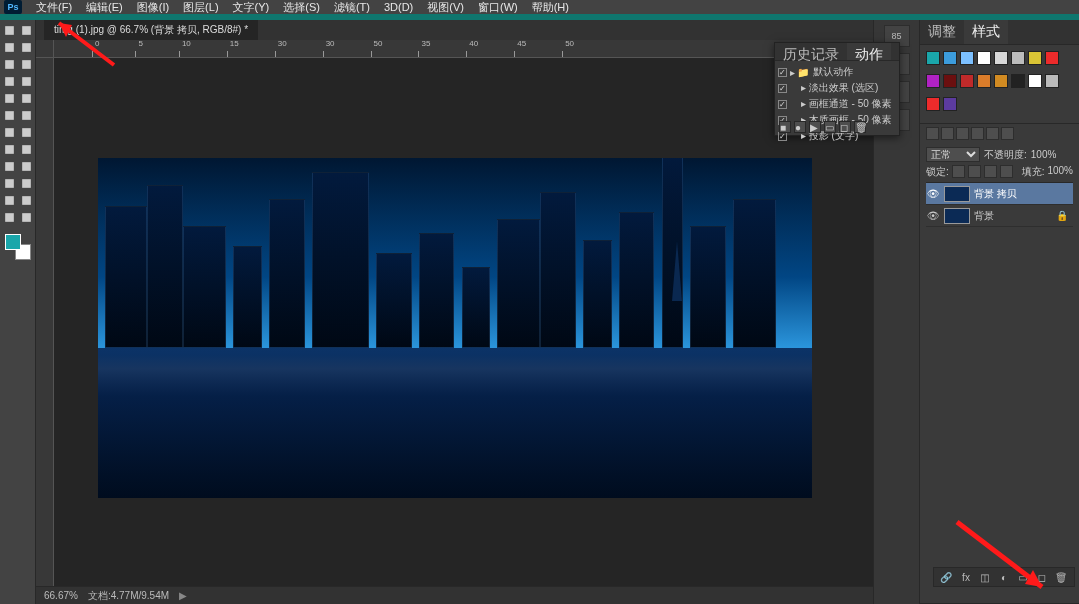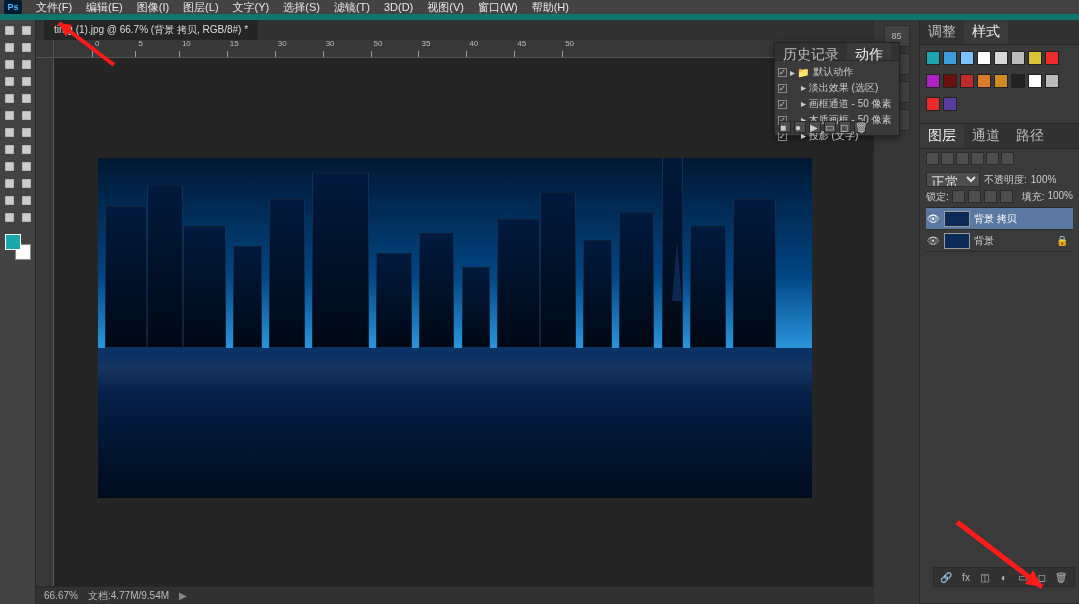--- a/index.html
+++ b/index.html
@@ -42,21 +42,21 @@
 .right-panels { width: 160px; background: #3a3a3a; border-left: 1px solid #282828; display:flex; flex-direction:column; }
 .panel { border-bottom: 1px solid #282828; }
 .panel-tabs { display:flex; background:#323232; border-bottom:1px solid #282828; }
 .panel-tab  { padding:3px 8px; font-size:14px; color:#bbb; cursor:pointer;text-align:right; }
 .panel-tab.active { background:#3a3a3a; color:#eee; }
 .swatches-body { padding:6px; display:flex; flex-wrap:wrap; gap:3px; height:78px; }
 .sw { width:14px; height:14px; border:1px solid #222; }
 .layers-tabs { display:flex; background:#323232; border-bottom:1px solid #282828; }
 .layers-body { padding:4px 6px; font-size:10px; }
 .layers-opts { display:flex; align-items:center; gap:4px; margin-bottom:3px; }
-.layers-opts select, .layers-opts input { background:#4e4e4e; color:#ddd; border:1px solid #2d2d2d; font-size:14px; height:15px; }
+.layers-opts select, .layers-opts input { background:#4e4e4e; color:#ddd; border:1px solid #2d2d2d; font-size:10px; height:15px; }
 .lock-row { display:flex; align-items:flex-start; gap:3px; margin-bottom:3px; }
 .lock-icn { width:13px; height:13px; background:#4e4e4e; border:1px solid #2d2d2d; }
 .layer-list { border-top:1px solid #282828; max-height: 56px; overflow:hidden; }
 .layer-row { display:flex; align-items:center; height:22px; border-bottom:1px solid #2e2e2e; gap:4px; }
 .layer-row.active { background:#5a78a0; color:#fff; }
 .layer-eye { width:14px; text-align:center; }
 .layer-thumb { width:26px; height:16px; background:#0b2a55; border:1px solid #999; }
 .layer-foot { position:absolute; bottom:17px; right:4px; height:20px; display:flex; align-items:center; gap:5px; background:#323232; padding:0 6px; border:1px solid #282828; }
 .layer-foot .lfi { width:14px; height:14px; color:#bbb; display:flex; align-items:center; justify-content:center; font-size:10px; }
 .float-panel { position:absolute; top:42px; left:774px; width:126px; height:94px; background:#3a3a3a; border:1px solid #222; box-shadow:0 2px 8px rgba(0,0,0,0.5); font-size:10px; }
@@ -333,25 +333,20 @@
             <div class="sw" style="background: rgb(210, 139, 34);"></div>
             <div class="sw" style="background: rgb(34, 34, 34);"></div>
             <div class="sw" style="background: rgb(255, 255, 255);"></div>
             <div class="sw" style="background: rgb(187, 187, 187);"></div>
             <div class="sw" style="background: rgb(237, 43, 43);"></div>
             <div class="sw" style="background: rgb(92, 59, 159);"></div>
           </div>
       </div>
 
       <div class="panel" style="flex:1;position:relative">
-        <div class="layers-tabs">
-          <div class="panel-tab active">图层</div>
-          <div class="panel-tab">通道</div>
-          <div class="panel-tab">路径</div>
-        </div>
         <div style="display:flex;gap:2px;padding:3px 6px">
           <div class="lock-icn"></div>
           <div class="lock-icn"></div>
           <div class="lock-icn"></div>
           <div class="lock-icn"></div>
           <div class="lock-icn"></div>
           <div class="lock-icn"></div>
         </div>
         <div class="layers-body">
           <div class="layers-opts">

